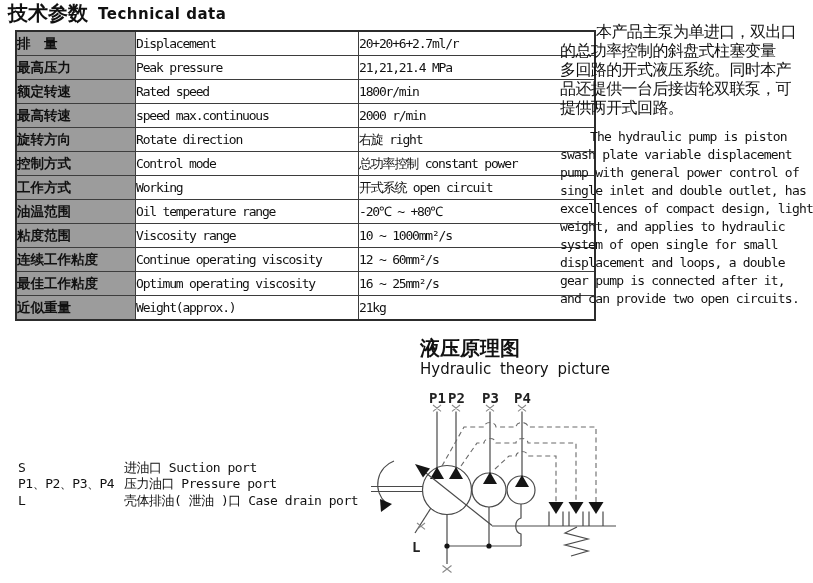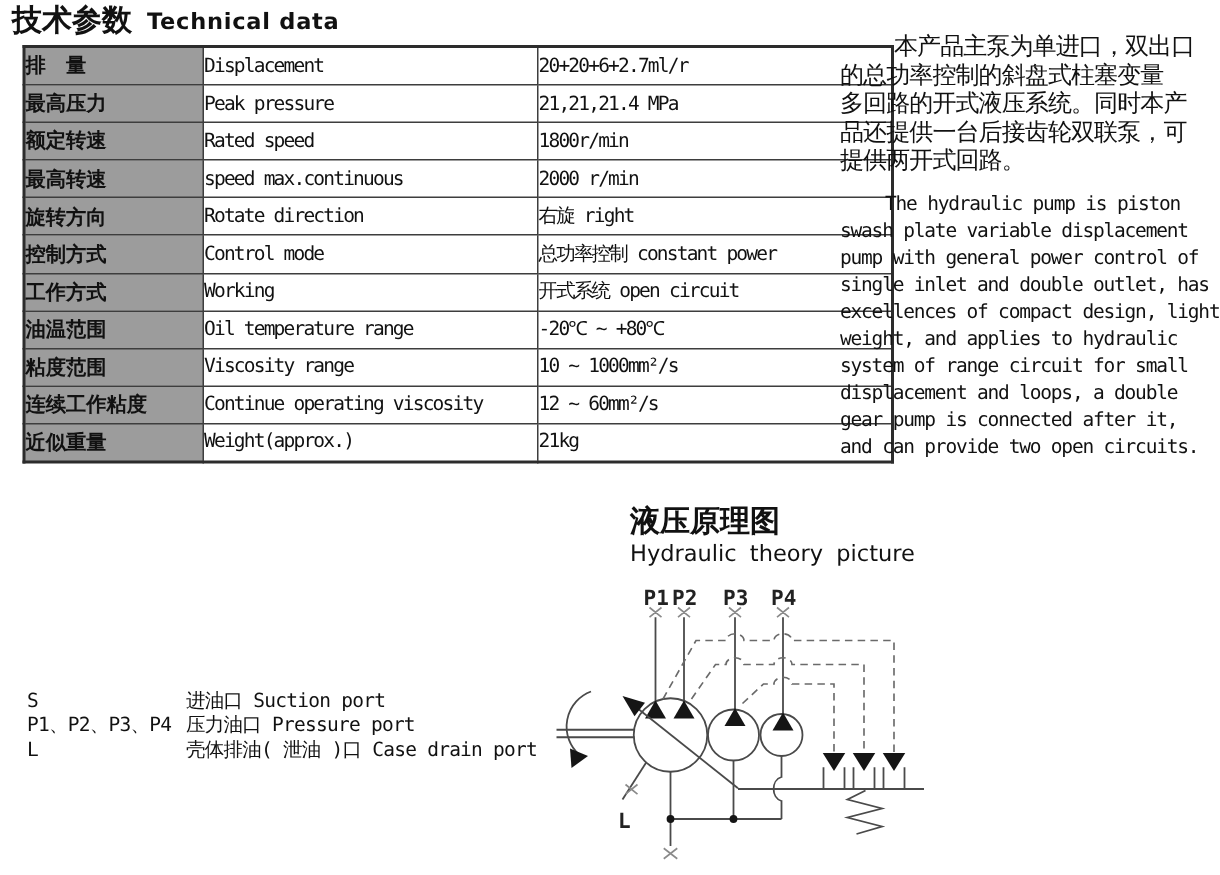--- a/index.html
+++ b/index.html
@@ -102,20 +102,25 @@
         </tr>
         <tr>
           <td class="c1">粘度范围</td>
           <td class="c2">Viscosity range</td>
           <td class="c3">10 ~ 1000mm²/s</td>
         </tr>
         <tr>
           <td class="c1">连续工作粘度</td>
           <td class="c2">Continue operating viscosity</td>
           <td class="c3">12 ~ 60mm²/s</td>
+        </tr>
+        <tr>
+          <td class="c1">最佳工作粘度</td>
+          <td class="c2">Optimum operating viscosity</td>
+          <td class="c3">16 ~ 25mm²/s</td>
         </tr>
         <tr>
           <td class="c1">近似重量</td>
           <td class="c2">Weight(approx.)</td>
           <td class="c3">21kg</td>
         </tr>
     </tbody>
   </table>
 
   <div class="right-col">
@@ -126,21 +131,21 @@
         <div class="cn-line">品还提供一台后接齿轮双联泵，可</div>
         <div class="cn-line">提供两开式回路。</div>
     </div>
     <div class="en-par">
       <div class="en-line">The hydraulic pump is piston</div>
         <div class="en-line">swash plate variable displacement</div>
         <div class="en-line">pump with general power control of</div>
         <div class="en-line">single inlet and double outlet, has</div>
         <div class="en-line">excellences of compact design, light</div>
         <div class="en-line">weight, and applies to hydraulic</div>
-        <div class="en-line">system of range circuit for small</div>
+        <div class="en-line">system of open single for small</div>
         <div class="en-line">displacement and loops, a double</div>
         <div class="en-line">gear pump is connected after it,</div>
         <div class="en-line">and can provide two open circuits.</div>
     </div>
   </div>
 
   <div class="diag-title">
     <div class="dt-cn">液压原理图</div>
     <div class="dt-en">Hydraulic theory picture</div>
   </div>

